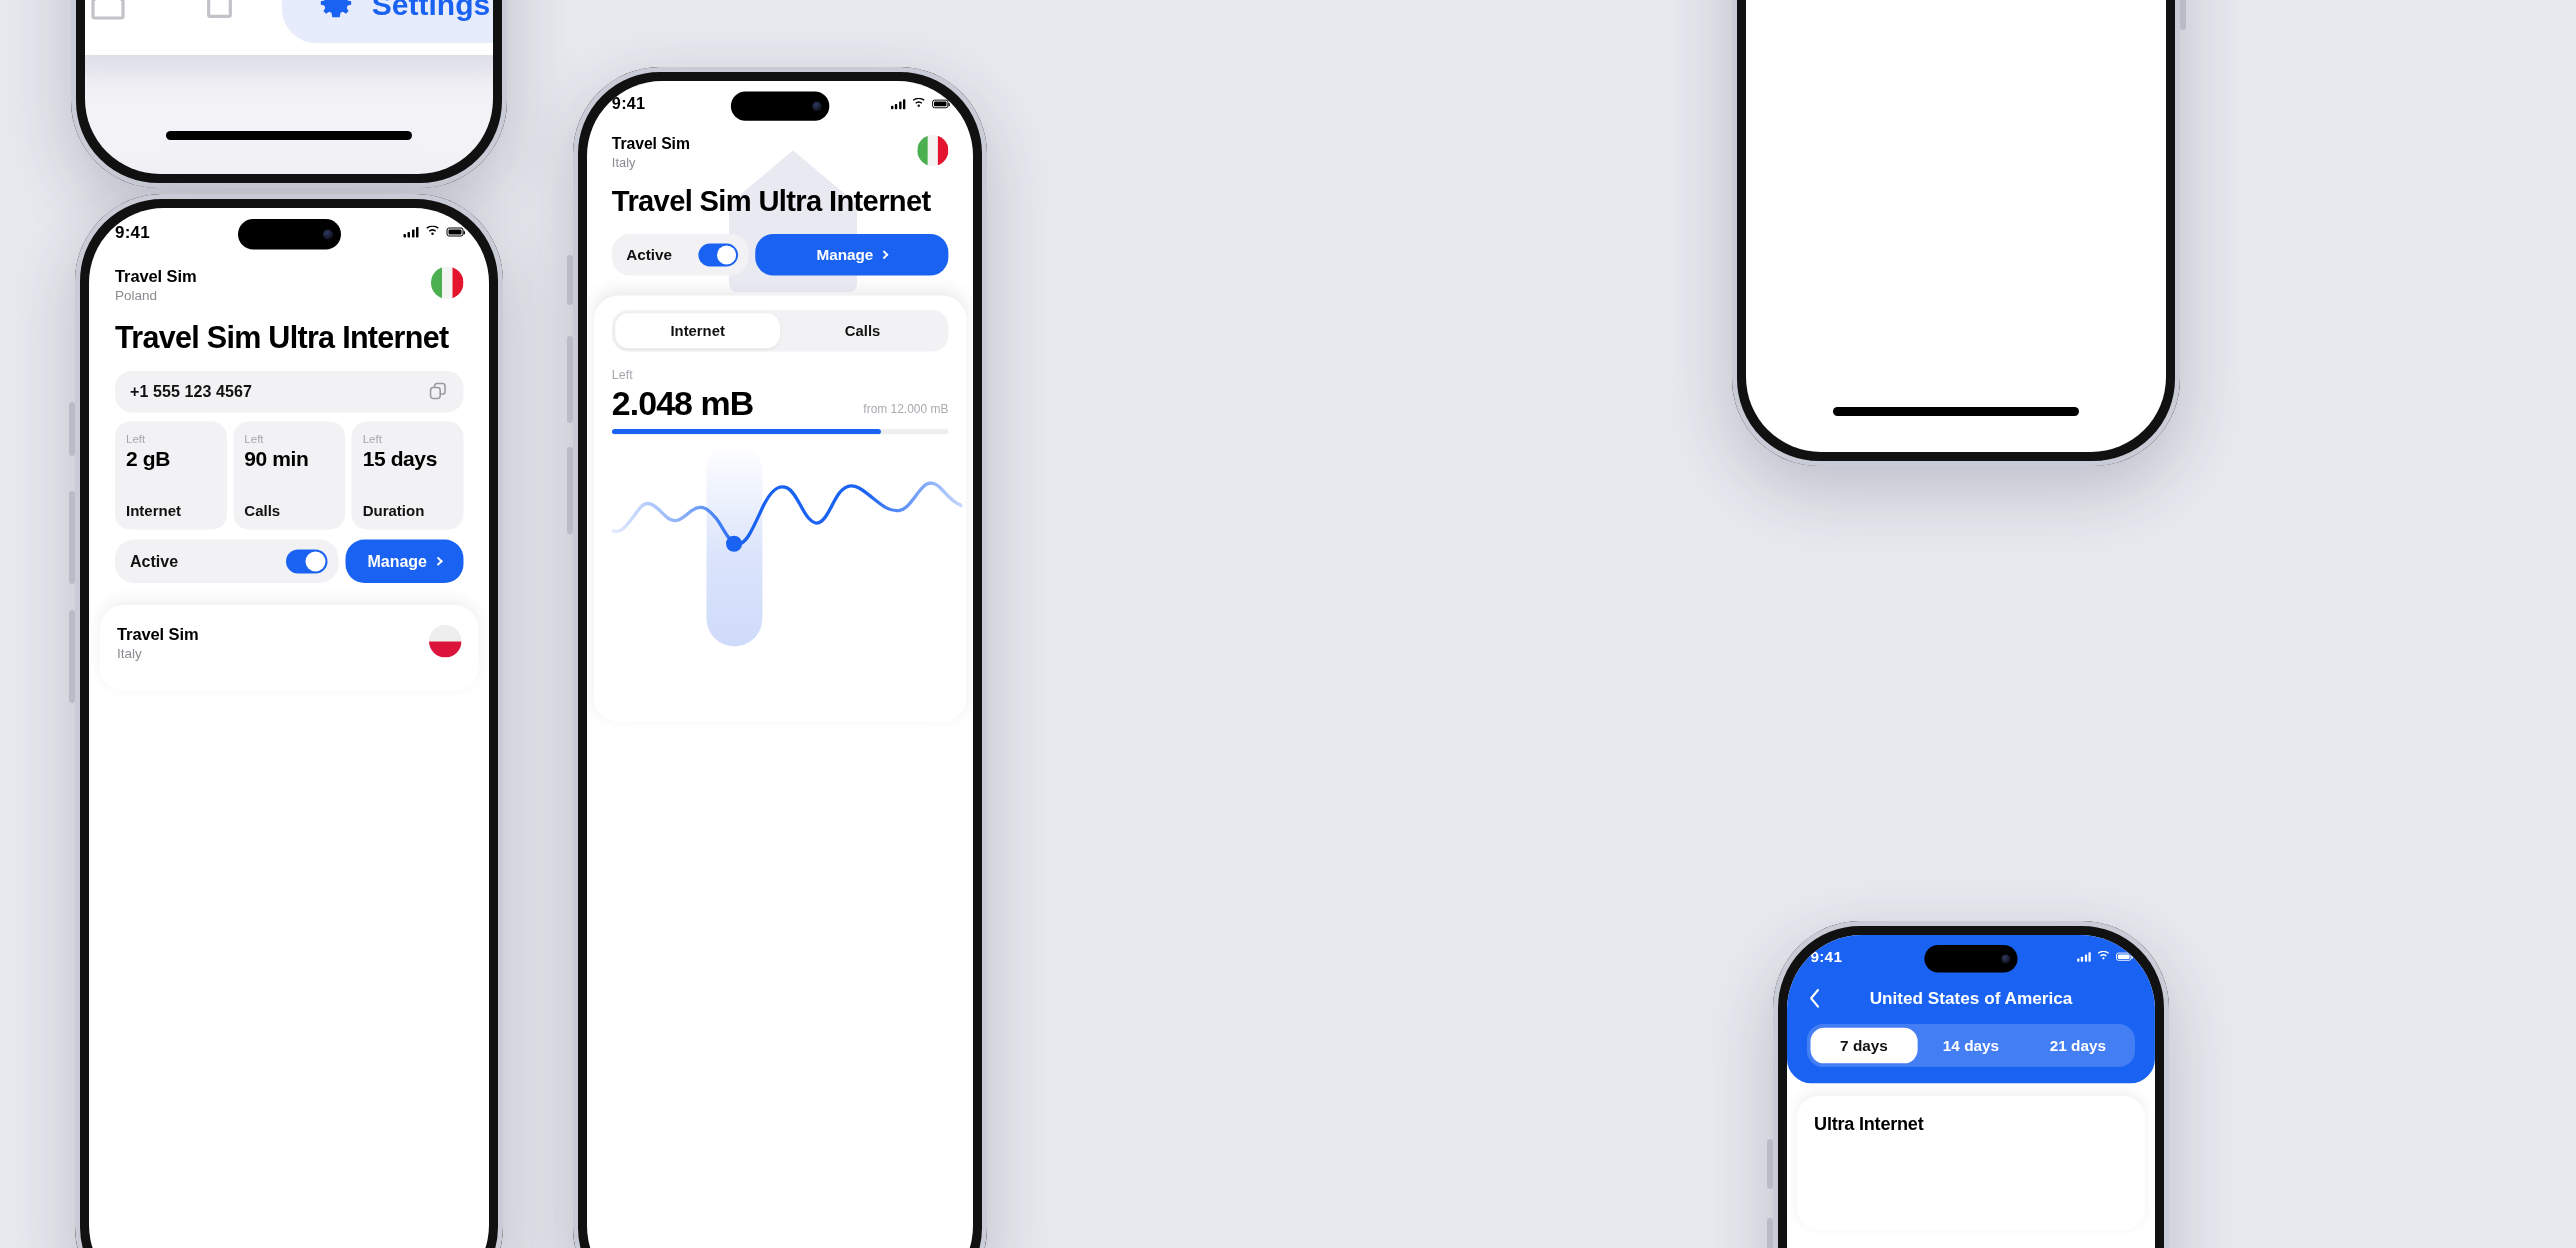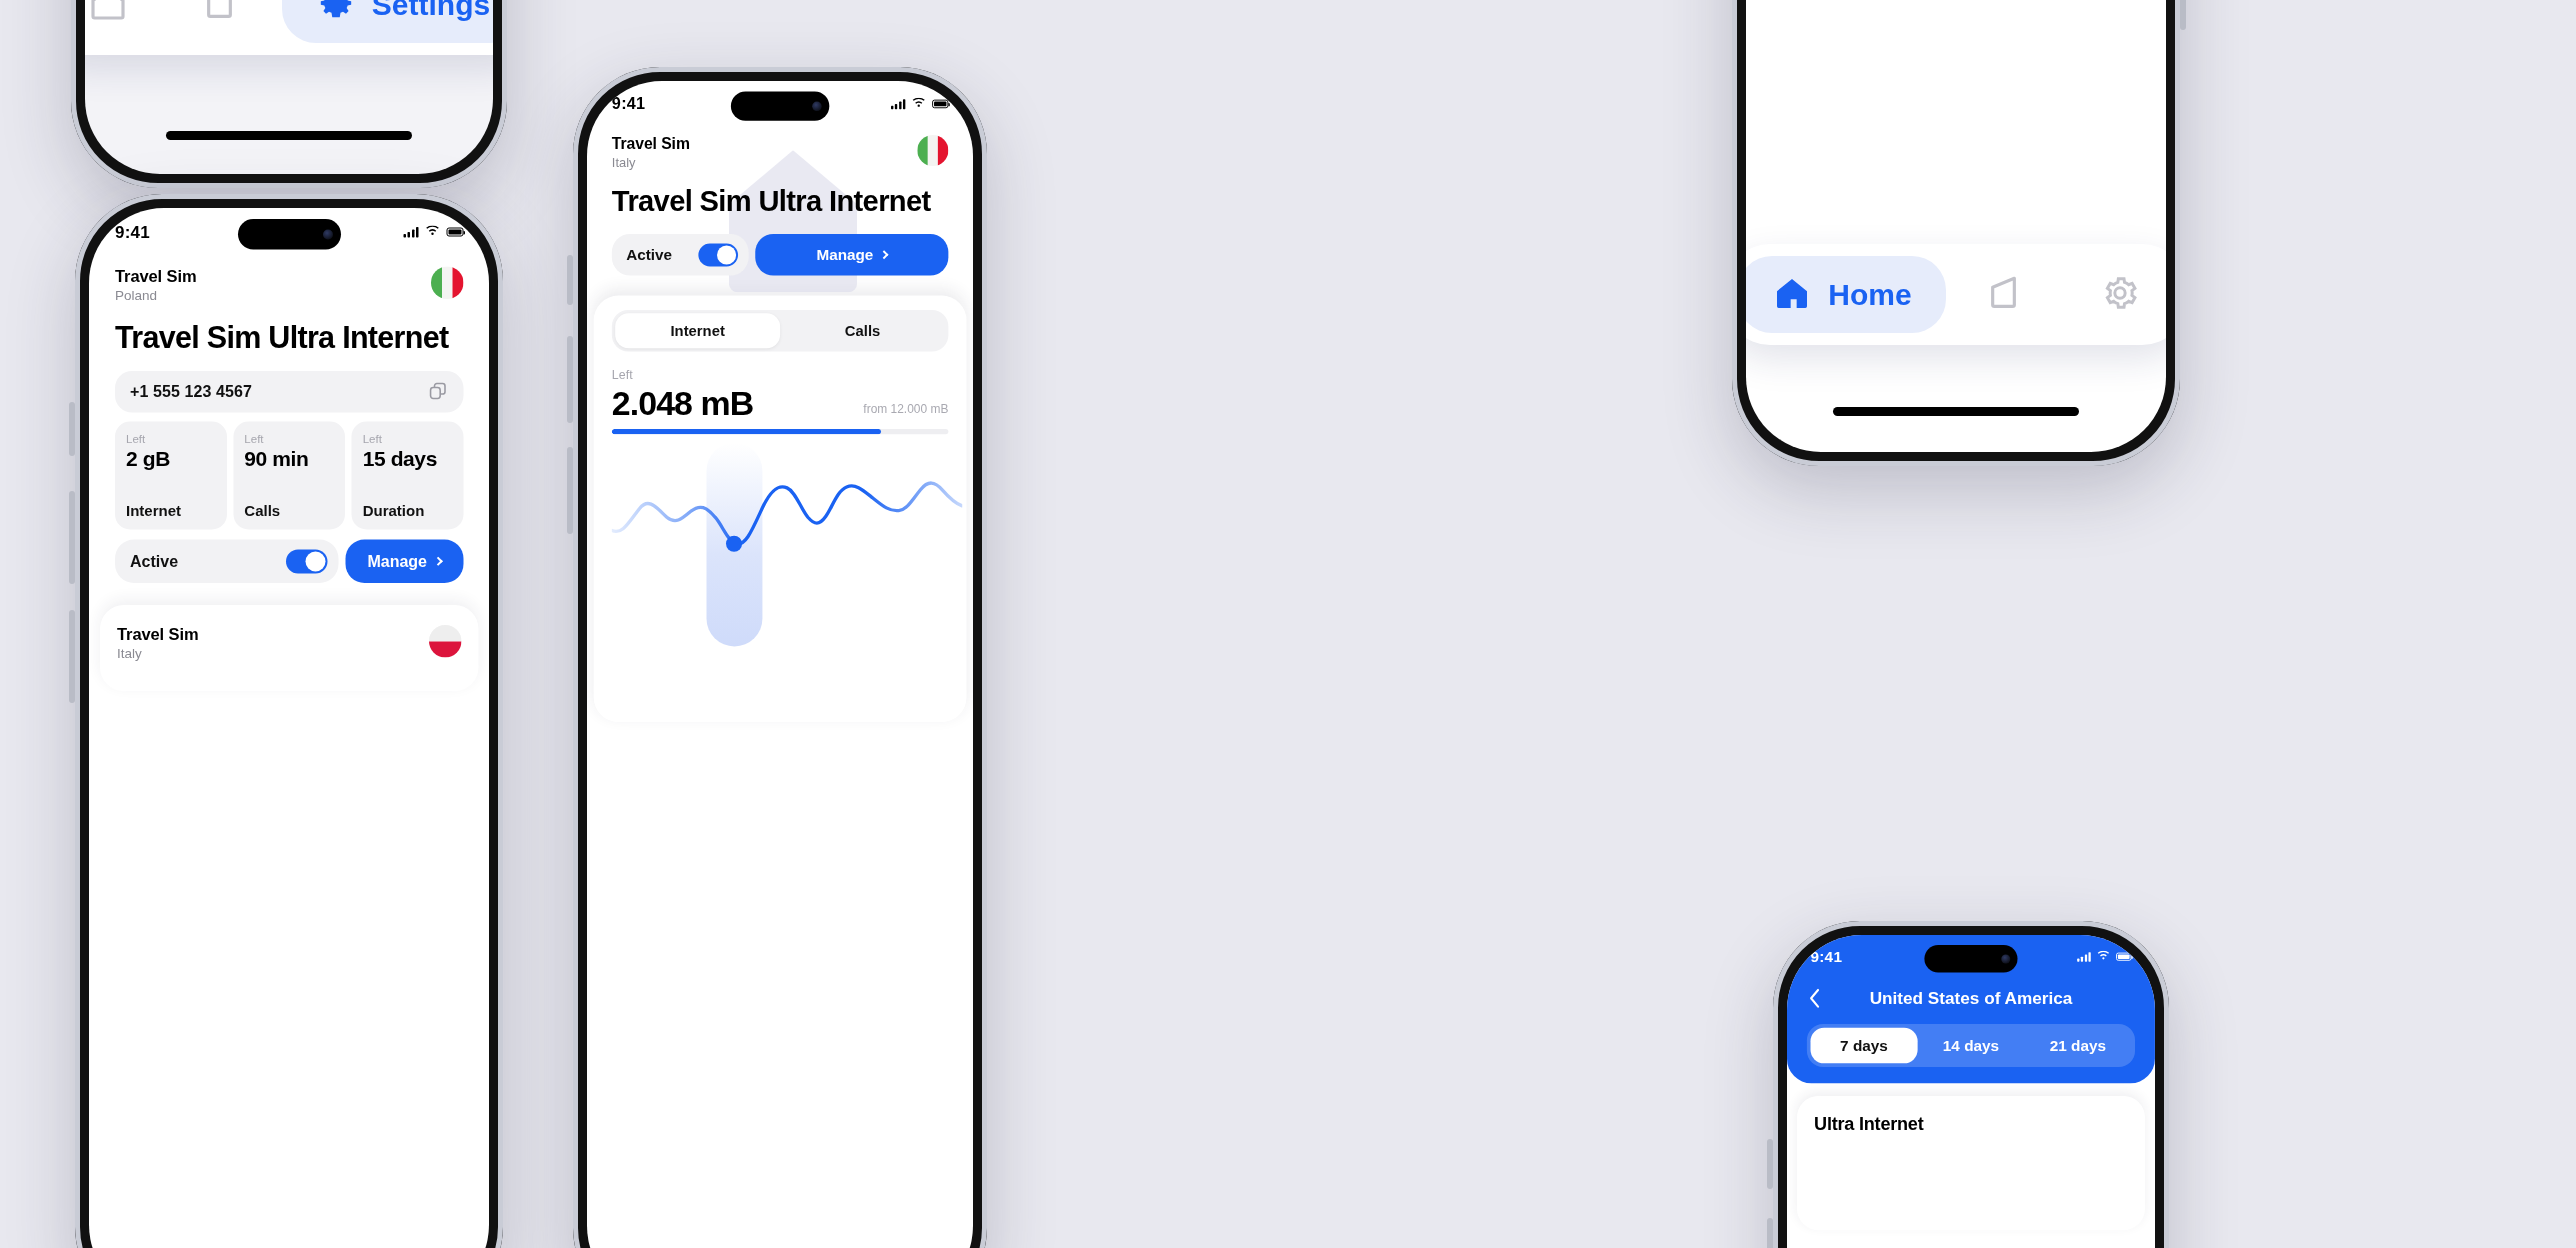--- a/index.html
+++ b/index.html
@@ -453,47 +453,20 @@
               <div>
 
                 <div class="app-sub">Messager</div>
               </div>
 
             </div>
           </div>
         </div>
       </div>
 
-      <div style="position:absolute;left:0;right:0;bottom:107px;display:flex;justify-content:center;">
-        <div class="tabbar">
-          <div class="tab on">
-            <span>
-              <svg width="40" height="40" viewBox="0 0 24 24" fill="#1a62f2">
-                  <path d="M3 10.9 12 3.6l9 7.3V20a1 1 0 0 1-1 1h-5.2v-5.3h-3.6V21H4a1 1 0 0 1-1-1z"></path>
-                </svg>
-            </span>
-            <span class="lbl">Home</span>
-          </div>
-          <div class="tab">
-            <span>
-              <svg width="40" height="40" viewBox="0 0 24 24" fill="none" stroke="#c2c2c9" stroke-width="1.9" stroke-linecap="round" stroke-linejoin="round">
-                  <path d="M4 8.5 17 3.2V19a1 1 0 0 1-1 1H5a1 1 0 0 1-1-1z"></path>
-                </svg>
-            </span>
-          </div>
-          <div class="tab">
-            <span>
-              <svg width="40" height="40" viewBox="0 0 24 24" fill="none" stroke="#c2c2c9" stroke-width="1.8">
-                  <circle cx="12" cy="12" r="3.1"></circle>
-                  <path d="M19.3 12c0-.5-.05-1-.14-1.46l1.8-1.33-1.7-2.94-2.1.77c-.7-.62-1.53-1.1-2.44-1.4L14.4 3.4h-3.4l-.32 2.24c-.91.3-1.74.78-2.44 1.4l-2.1-.77-1.7 2.94 1.8 1.33a8 8 0 0 0 0 2.92l-1.8 1.33 1.7 2.94 2.1-.77c.7.62 1.53 1.1 2.44 1.4l.32 2.24h3.4l.32-2.24c.91-.3 1.74-.78 2.44-1.4l2.1.77 1.7-2.94-1.8-1.33c.09-.46.14-.96.14-1.46z"></path>
-                </svg>
-            </span>
-          </div>
-        </div>
-      </div>
       <div class="home-indicator" style="bottom:36px;"></div>
       <div style="position:absolute;inset:0;background:#fff;z-index:-1;"></div>
     </div>
     <div class="rim"></div>
   </div>
 
   <div class="phone" id="phone-botright">
     <div class="btn-side" style="left:-6px; top:218px; height:50px;"></div>
     <div class="btn-side" style="left:-6px; top:297px; height:85px;"></div>
     <div class="screen">

